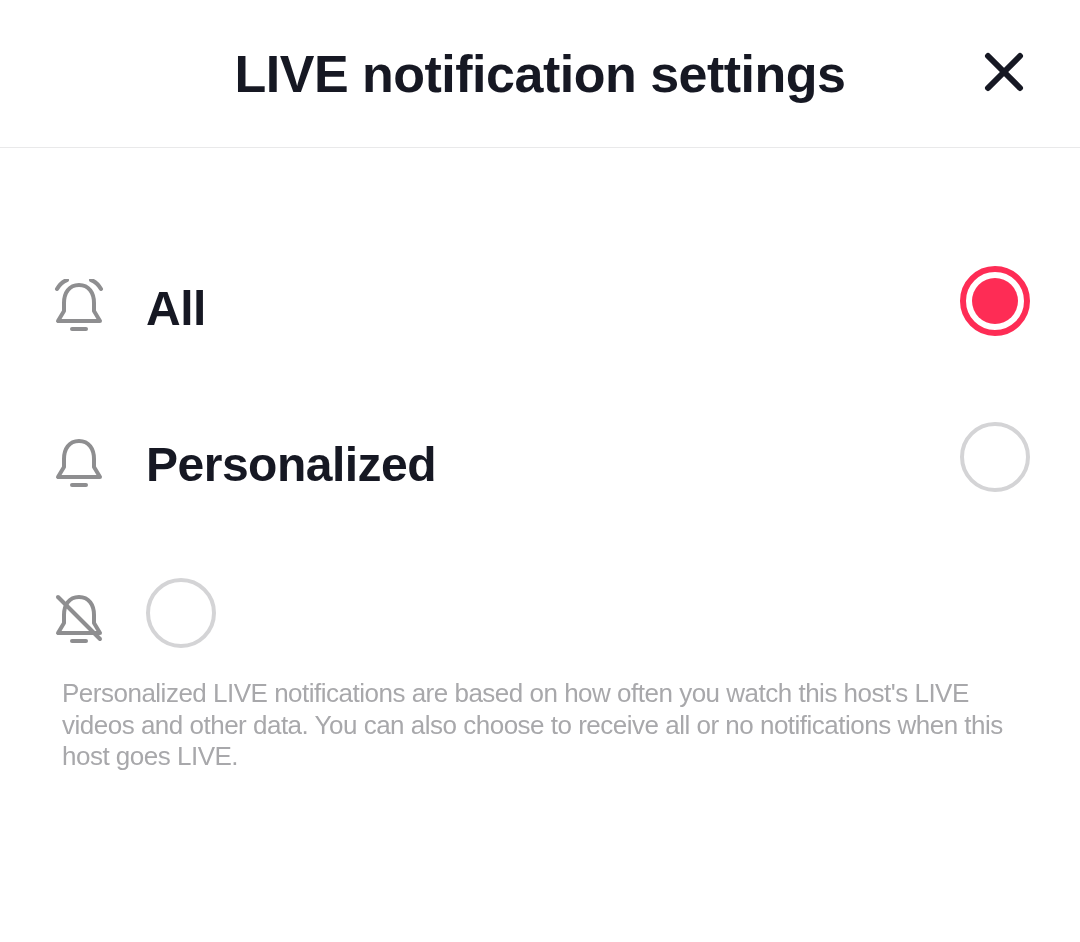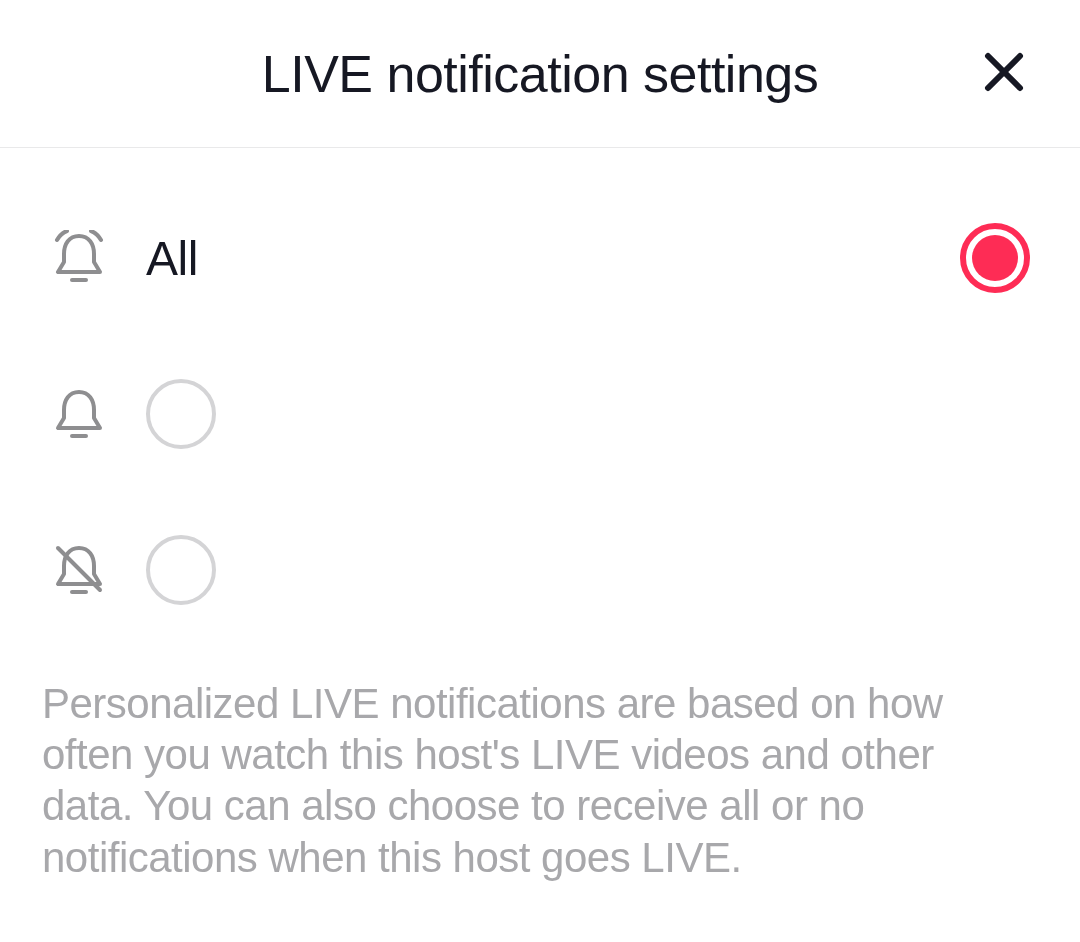--- a/index.html
+++ b/index.html
@@ -18,21 +18,21 @@
     .header {
       position: relative;
       display: flex;
       align-items: center;
       justify-content: center;
       height: 148px;
       border-bottom: 1px solid #e9e9ea;
     }
     .title {
       font-size: 52px;
-      font-weight: 400;
+      font-weight: 700;
       letter-spacing: -0.5px;
       color: #161823;
     }
     .close-btn {
       position: absolute;
       right: 48px;
       top: 50%;
       transform: translateY(-50%);
       width: 56px;
       height: 56px;
@@ -41,23 +41,24 @@
       justify-content: center;
       cursor: pointer;
       background: transparent;
       border: none;
     }
     .options {
       padding: 0 50px;
     }
     .option {
       display: flex;
-      align-items: center;
+      align-items: flex-end;
       height: 156px;
       cursor: pointer;
+      font-weight: bold;
     }
     .option-icon {
       width: 58px;
       height: 58px;
       display: flex;
       align-items: center;
       justify-content: center;
       margin-right: 38px;
       flex-shrink: 0;
     }
@@ -82,22 +83,22 @@
       border: 6px solid #fe2c55;
     }
     .radio.selected::after {
       content: "";
       width: 46px;
       height: 46px;
       border-radius: 50%;
       background: #fe2c55;
     }
     .description {
-      padding: 30px 50px 0 42px;
-      font-size: 42px;
+      padding: 30px 50px 0 62px;
+      font-size: 26px;
       line-height: 1.22;
       color: #a8a8ab;
       letter-spacing: -0.5px;
     }
     .spacer-top { height: 32px; }
   </style>
 </head>
 <body>
 
 <div class="sheet">
@@ -131,20 +132,21 @@
       <span class="radio selected"></span>
     </div>
 
     <div class="option">
       <span class="option-icon">
         <svg width="54" height="56" viewBox="0 0 54 56">
           <path d="M27 6 C17 6 12 14 12 24 L12 32 L6 42 L48 42 L42 32 L42 24 C42 14 37 6 27 6 Z" fill="none" stroke="#8e8e90" stroke-width="4" stroke-linejoin="round"></path>
           <line x1="20" y1="50" x2="34" y2="50" stroke="#8e8e90" stroke-width="4" stroke-linecap="round"></line>
         </svg>
       </span>
+      <span class="option-label">Personalized</span>
       <span class="radio"></span>
     </div>
 
     <div class="option">
       <span class="option-icon">
         <svg width="54" height="56" viewBox="0 0 54 56">
           <path d="M27 6 C17 6 12 14 12 24 L12 32 L6 42 L48 42 L42 32 L42 24 C42 14 37 6 27 6 Z" fill="none" stroke="#8e8e90" stroke-width="4" stroke-linejoin="round"></path>
           <line x1="20" y1="50" x2="34" y2="50" stroke="#8e8e90" stroke-width="4" stroke-linecap="round"></line>
           <line x1="6" y1="6" x2="48" y2="48" stroke="#8e8e90" stroke-width="4" stroke-linecap="round"></line>
         </svg>

